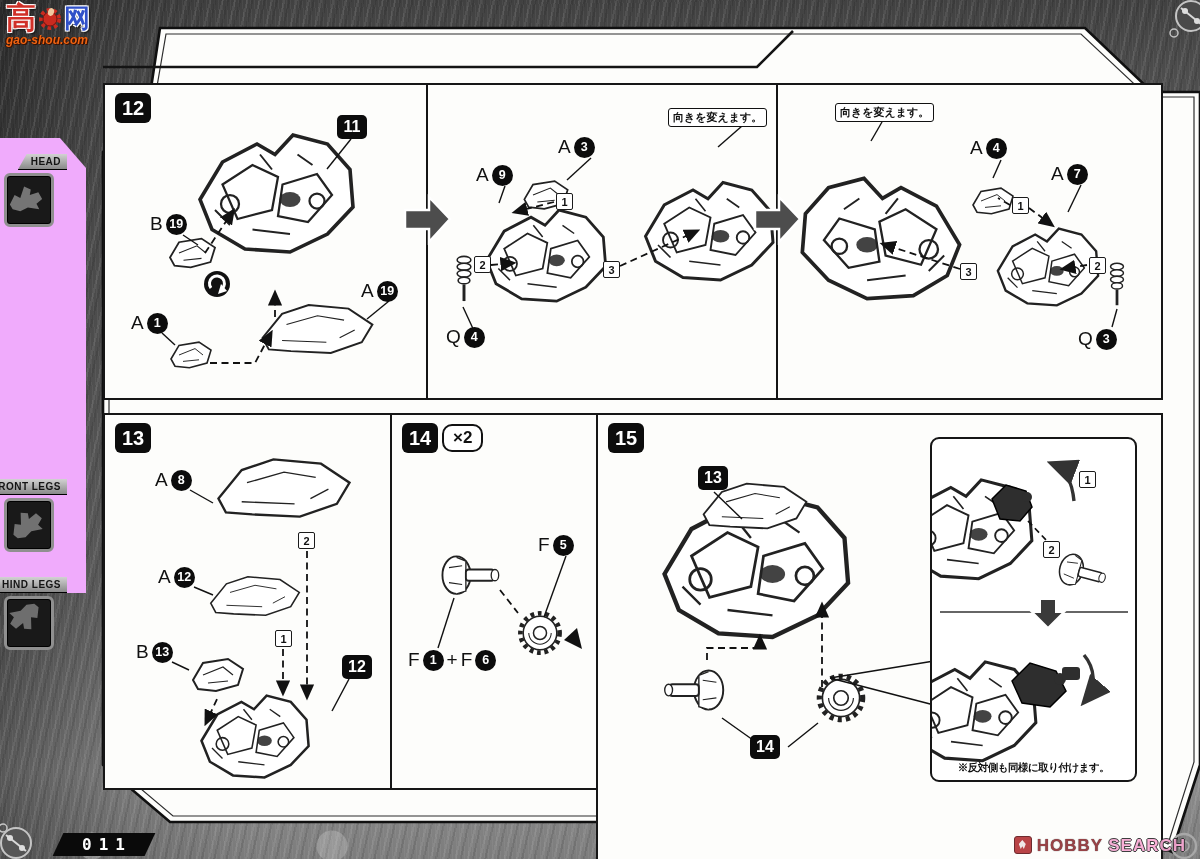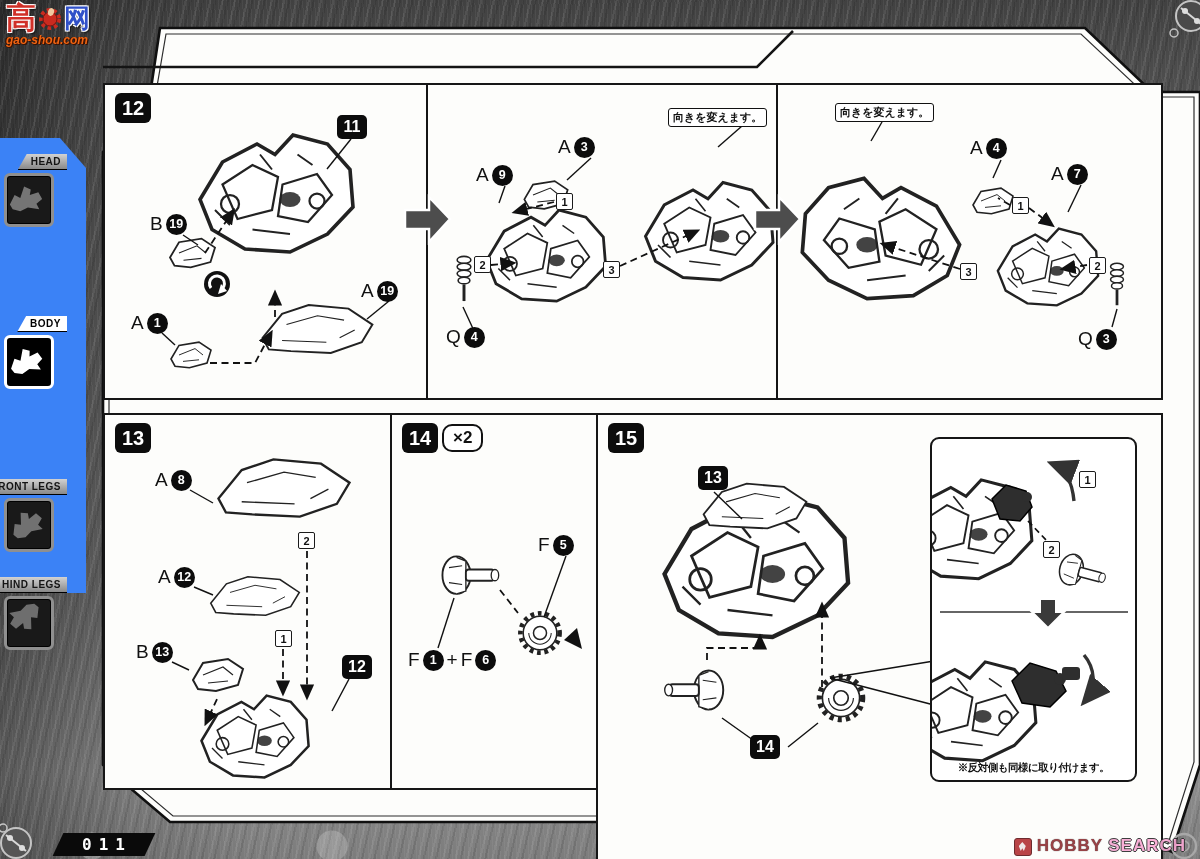--- a/index.html
+++ b/index.html
@@ -37,21 +37,21 @@
   
   .callout{position:absolute;border:1.6px solid #111;border-radius:3px;background:#fff;
            font-size:11px;font-weight:bold;color:#111;padding:1px 4px;white-space:nowrap;z-index:8;}
   .x2box{position:absolute;border:2px solid #111;border-radius:10px;background:#fff;
          font-size:17px;font-weight:bold;color:#111;padding:0 9px;line-height:24px;z-index:8;}
   .inset{position:absolute;border:2px solid #161616;border-radius:9px;background:#fff;
          z-index:7;box-sizing:border-box;overflow:hidden;}
   .note{position:absolute;left:0;right:0;bottom:5px;text-align:center;font-size:10.5px;
         font-weight:bold;color:#111;z-index:8;letter-spacing:-0.5px;}
   
-  .sidebar{position:absolute;left:0;top:138px;width:88px;height:455px;background:#3b82f6;
+  .sidebar{position:absolute;left:0;top:138px;width:88px;height:455px;background:#f0abfc;
            clip-path:polygon(0 0,60px 0,86px 30px,86px 548px,58px 578px,0 578px);z-index:6;}
   .tab{position:absolute;left:0;width:88px;height:78px;}
   .tab-label{position:absolute;right:21px;top:0;background:linear-gradient(#d2d2d2,#898989);
              color:#141414;font-size:10px;font-weight:bold;letter-spacing:.5px;padding:2px 6px 2px 13px;
              clip-path:polygon(9px 0,100% 0,100% 100%,0 100%);border-bottom:1px solid #000;white-space:nowrap;}
   .tab-thumb{position:absolute;left:4px;top:19px;width:44px;height:48px;border:3px solid #8f8f8f;
              border-radius:6px;background:#191919;box-shadow:inset 0 0 0 1px #000;}
   .tab.active .tab-label{background:#fff;color:#000;}
   .tab.active .tab-thumb{border-color:#fff;background:#000;}
   
@@ -61,21 +61,21 @@
      text-shadow:-1px -1px 0 #fff,1px -1px 0 #fff,-1px 1px 0 #fff,1px 1px 0 #fff,2px 2px 2px rgba(0,0,0,.7);}
   .wm-cn2{font-size:26px;font-weight:bold;color:#3050c8;
      text-shadow:-1px -1px 0 #fff,1px -1px 0 #fff,-1px 1px 0 #fff,1px 1px 0 #fff,2px 2px 2px rgba(0,0,0,.7);}
   .wm-dom{font-size:12px;font-weight:bold;font-style:italic;color:#ef6412;margin-top:1px;
      text-shadow:1px 1px 0 #3a1000,-1px 0 0 #3a1000;}
   
   .pageplate{position:absolute;left:58px;top:833px;width:92px;height:23px;background:#0a0a0a;
              transform:skewX(-25deg);z-index:10;display:flex;align-items:center;justify-content:center;}
   .pageplate span{transform:skewX(25deg);color:#fff;font-family:"DejaVu Sans Mono",monospace;
              font-weight:bold;font-size:16px;letter-spacing:7px;padding-left:6px;}
-  .hobby{position:absolute;right:14px;top:836px;display:flex;align-items:flex-end;gap:5px;z-index:10;opacity:.9;}
+  .hobby{position:absolute;right:14px;top:836px;display:flex;align-items:flex-start;gap:5px;z-index:10;opacity:.9;}
   .hs-icon{width:16px;height:16px;background:#b23034;border-radius:3px;position:relative;border:1px solid #5e1518;}
   .hs-icon::after{content:"";position:absolute;left:4px;top:3px;width:7px;height:9px;background:#efe6e6;
           clip-path:polygon(50% 0,100% 45%,72% 100%,50% 70%,28% 100%,0 45%);}
   .hs-w1{color:#8e2e33;font-weight:bold;font-size:17px;letter-spacing:1px;
          text-shadow:0 0 1px #2c2c2c;}
   .hs-w2{color:#f9a8d4;font-weight:bold;font-size:17px;letter-spacing:1px;
          text-shadow:-1px 0 0 #2a2a2a,1px 0 0 #2a2a2a,0 -1px 0 #2a2a2a,0 1px 0 #2a2a2a;}
 </style>
 </head>
 <body>
@@ -164,26 +164,20 @@
       <span class="wm-cn2">网</span>
     </div>
     <div class="wm-dom">gao-shou.com</div>
   </div>
 
   <div class="sidebar">
     <div class="tab" style="top:16px">
       <span class="tab-label">HEAD</span>
       <span class="tab-thumb"><svg width="38" height="42" viewBox="0 0 40 40">
             <use href="#zoid" fill="#757575"></use>
-          </svg></span>
-    </div>
-    <div class="tab active" style="top:178px">
-      <span class="tab-label">BODY</span>
-      <span class="tab-thumb"><svg width="38" height="42" viewBox="0 0 40 40">
-            <use href="#zoid" fill="#fff" transform="rotate(-8 20 20)"></use>
           </svg></span>
     </div>
     <div class="tab" style="top:341px">
       <span class="tab-label">FRONT LEGS</span>
       <span class="tab-thumb"><svg width="38" height="42" viewBox="0 0 40 40">
             <use href="#zoid" fill="#717171" transform="rotate(-20 20 20)"></use>
           </svg></span>
     </div>
     <div class="tab" style="top:439px">
       <span class="tab-label">HIND LEGS</span>

